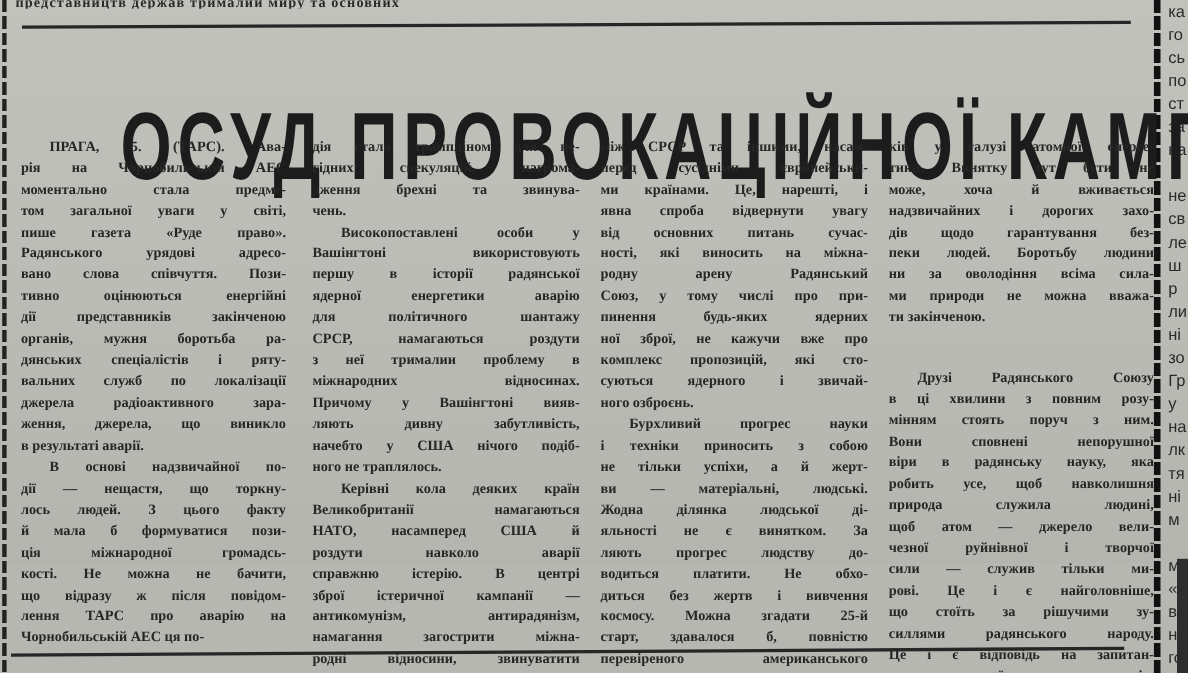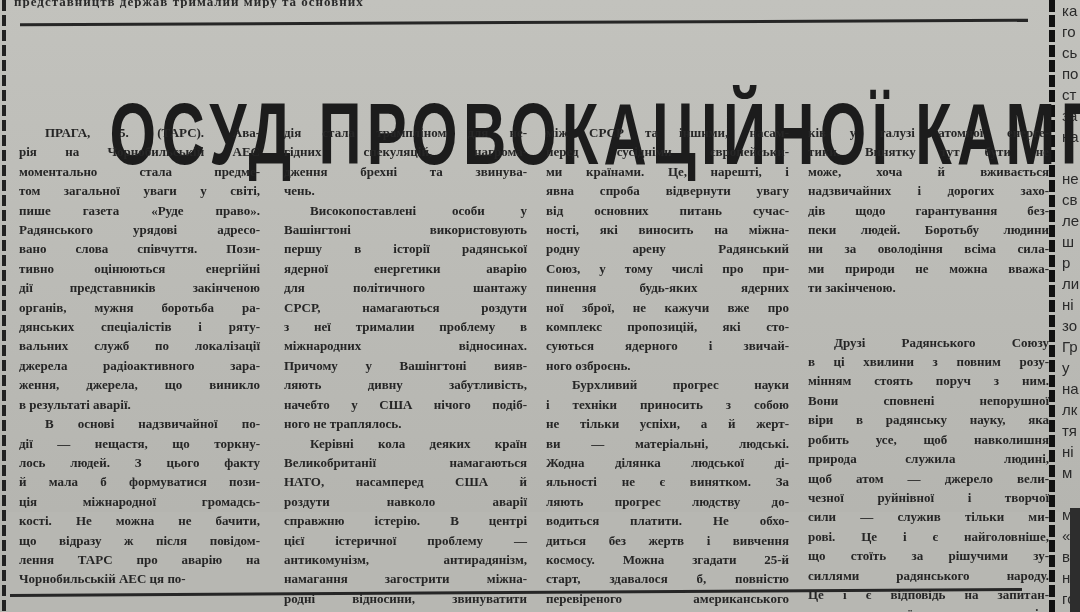--- a/index.html
+++ b/index.html
@@ -121,21 +121,21 @@
       <span class="line">міжнародних відносинах.</span>
       <span class="line">Причому у Вашінгтоні вияв-</span>
       <span class="line">ляють дивну забутливість,</span>
       <span class="line">начебто у США нічого подіб-</span>
       <span class="line last">ного не траплялось.</span>
       <span class="line" style="padding-left: 26px;">Керівні кола деяких країн</span>
       <span class="line">Великобританії намагаються</span>
       <span class="line">НАТО, насамперед США й</span>
       <span class="line">роздути навколо аварії</span>
       <span class="line">справжню істерію. В центрі</span>
-      <span class="line">цієї істеричної проблему —</span>
+      <span class="line">зброї істеричної кампанії —</span>
       <span class="line">антикомунізм, антирадянізм,</span>
       <span class="line">намагання загострити міжна-</span>
       <span class="line">родні відносини, звинуватити</span>
       <span class="line">за всяку ціну СРСР і весь</span>
     </div>
   <div class="col col3" id="col2">
       <span class="line">між СРСР та іншими, насам-</span>
       <span class="line">перед сусідніми європейськи-</span>
       <span class="line">ми країнами. Це, нарешті, і</span>
       <span class="line">явна спроба відвернути увагу</span>

